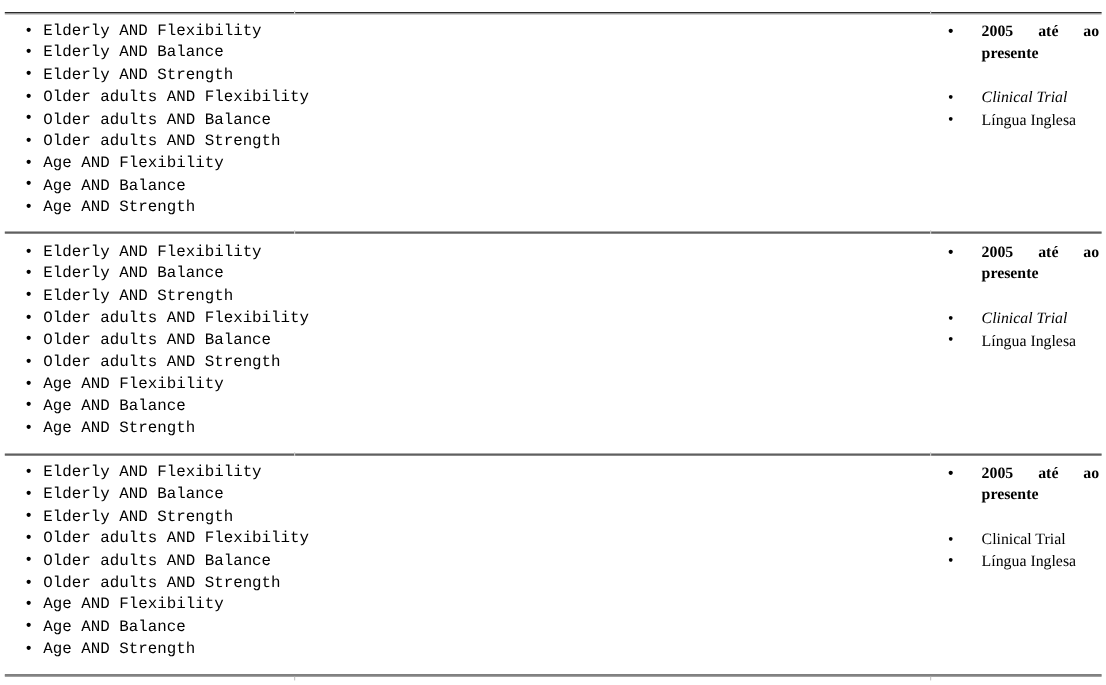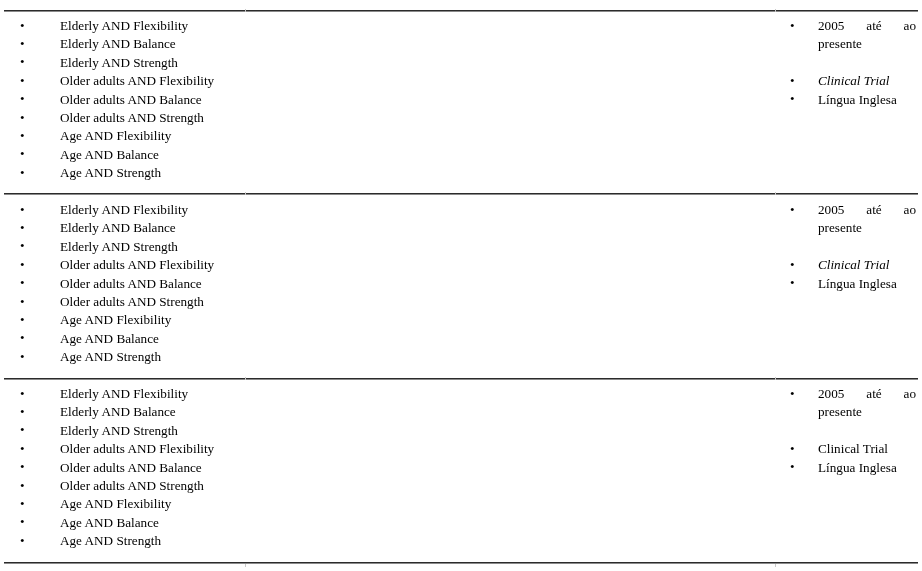--- a/index.html
+++ b/index.html
@@ -70,21 +70,22 @@
   ul.bullets > li {
     position: relative;
     font-size: 13.2px;
     line-height: 18.4px;
     margin: 0;
     padding: 0;
   }
 
   
   .col-left ul.bullets > li {
-    padding-left: 60px;
+    padding-left: 36px;
+    font-family: Liberation Mono, monospace;
   }
   .col-left ul.bullets > li::before {
     content: "\2022";
     position: absolute;
     left: 20px;
     top: -0.5px;
     font-size: 13px;
     line-height: 18.4px;
   }
 
@@ -103,20 +104,21 @@
     line-height: 18.4px;
   }
   
   .col-right ul.bullets > li.justify-all > span::after {
     content: "";
     display: inline-block;
     width: 100%;
   }
   .col-right ul.bullets > li.justify-all {
     text-align: justify;
+    font-weight: bold;
   }
 
   .ital {
     font-style: italic;
   }
 </style>
 </head>
 <body>
 
 <div class="page">

